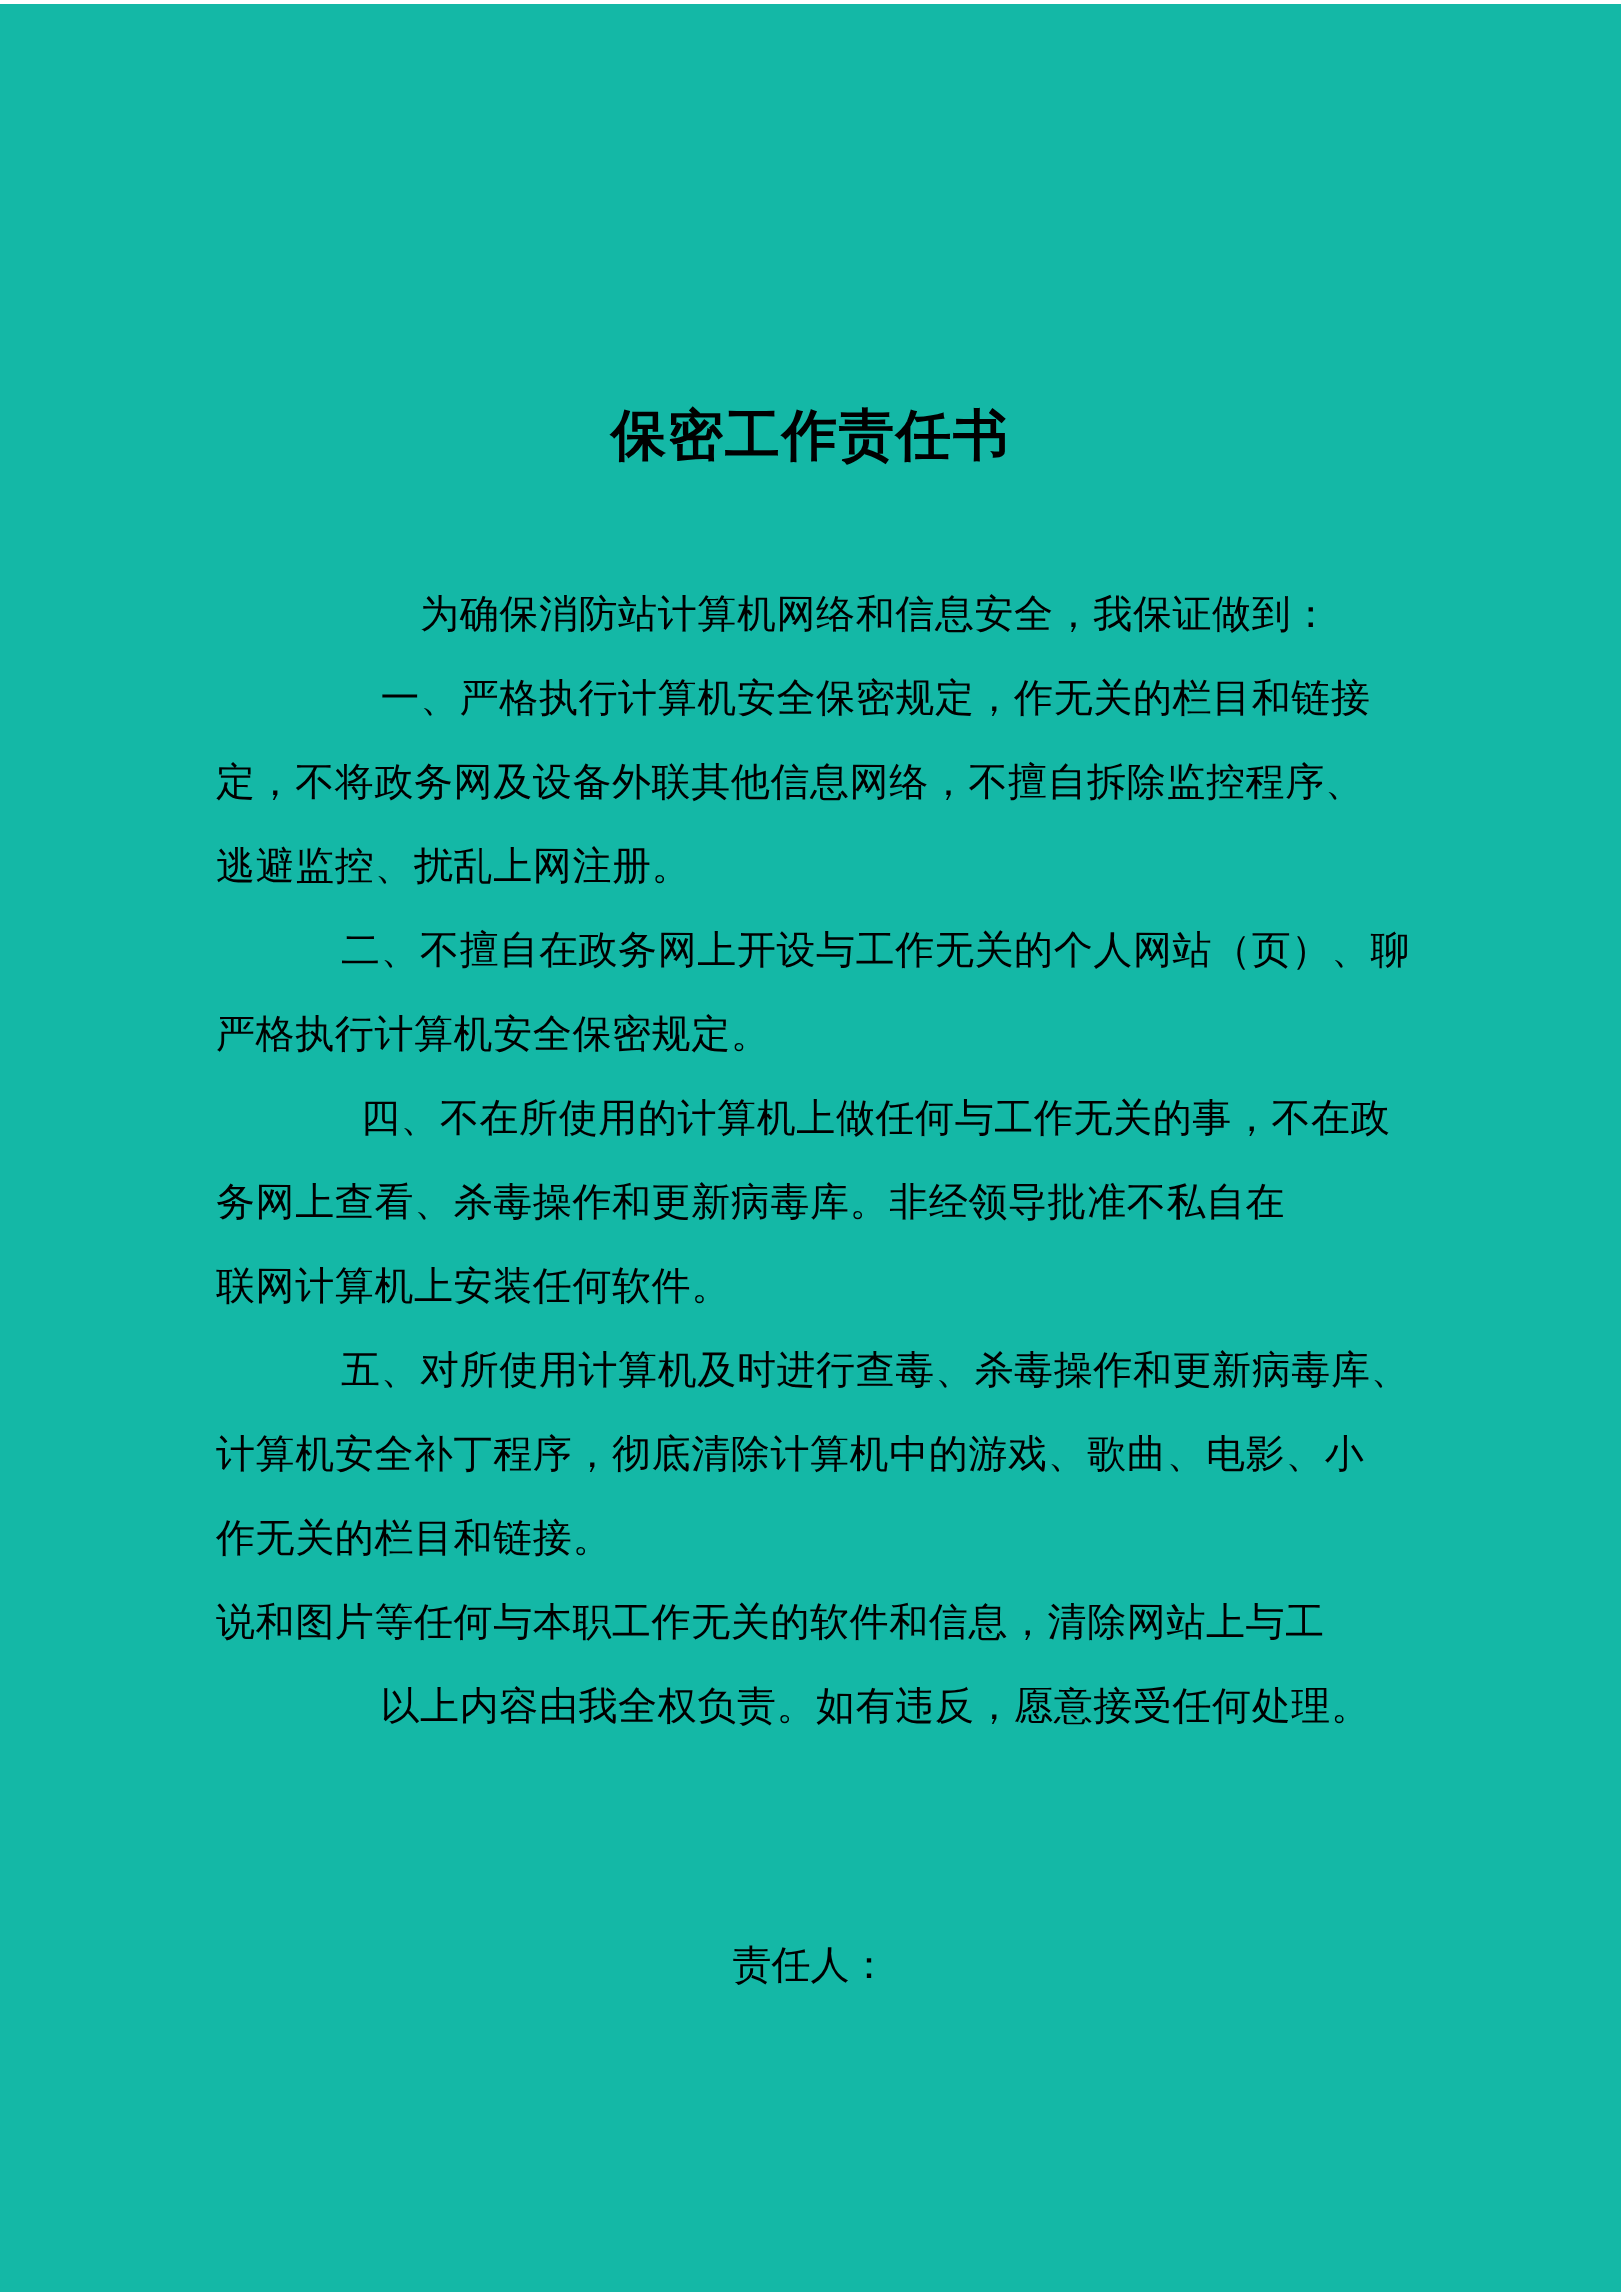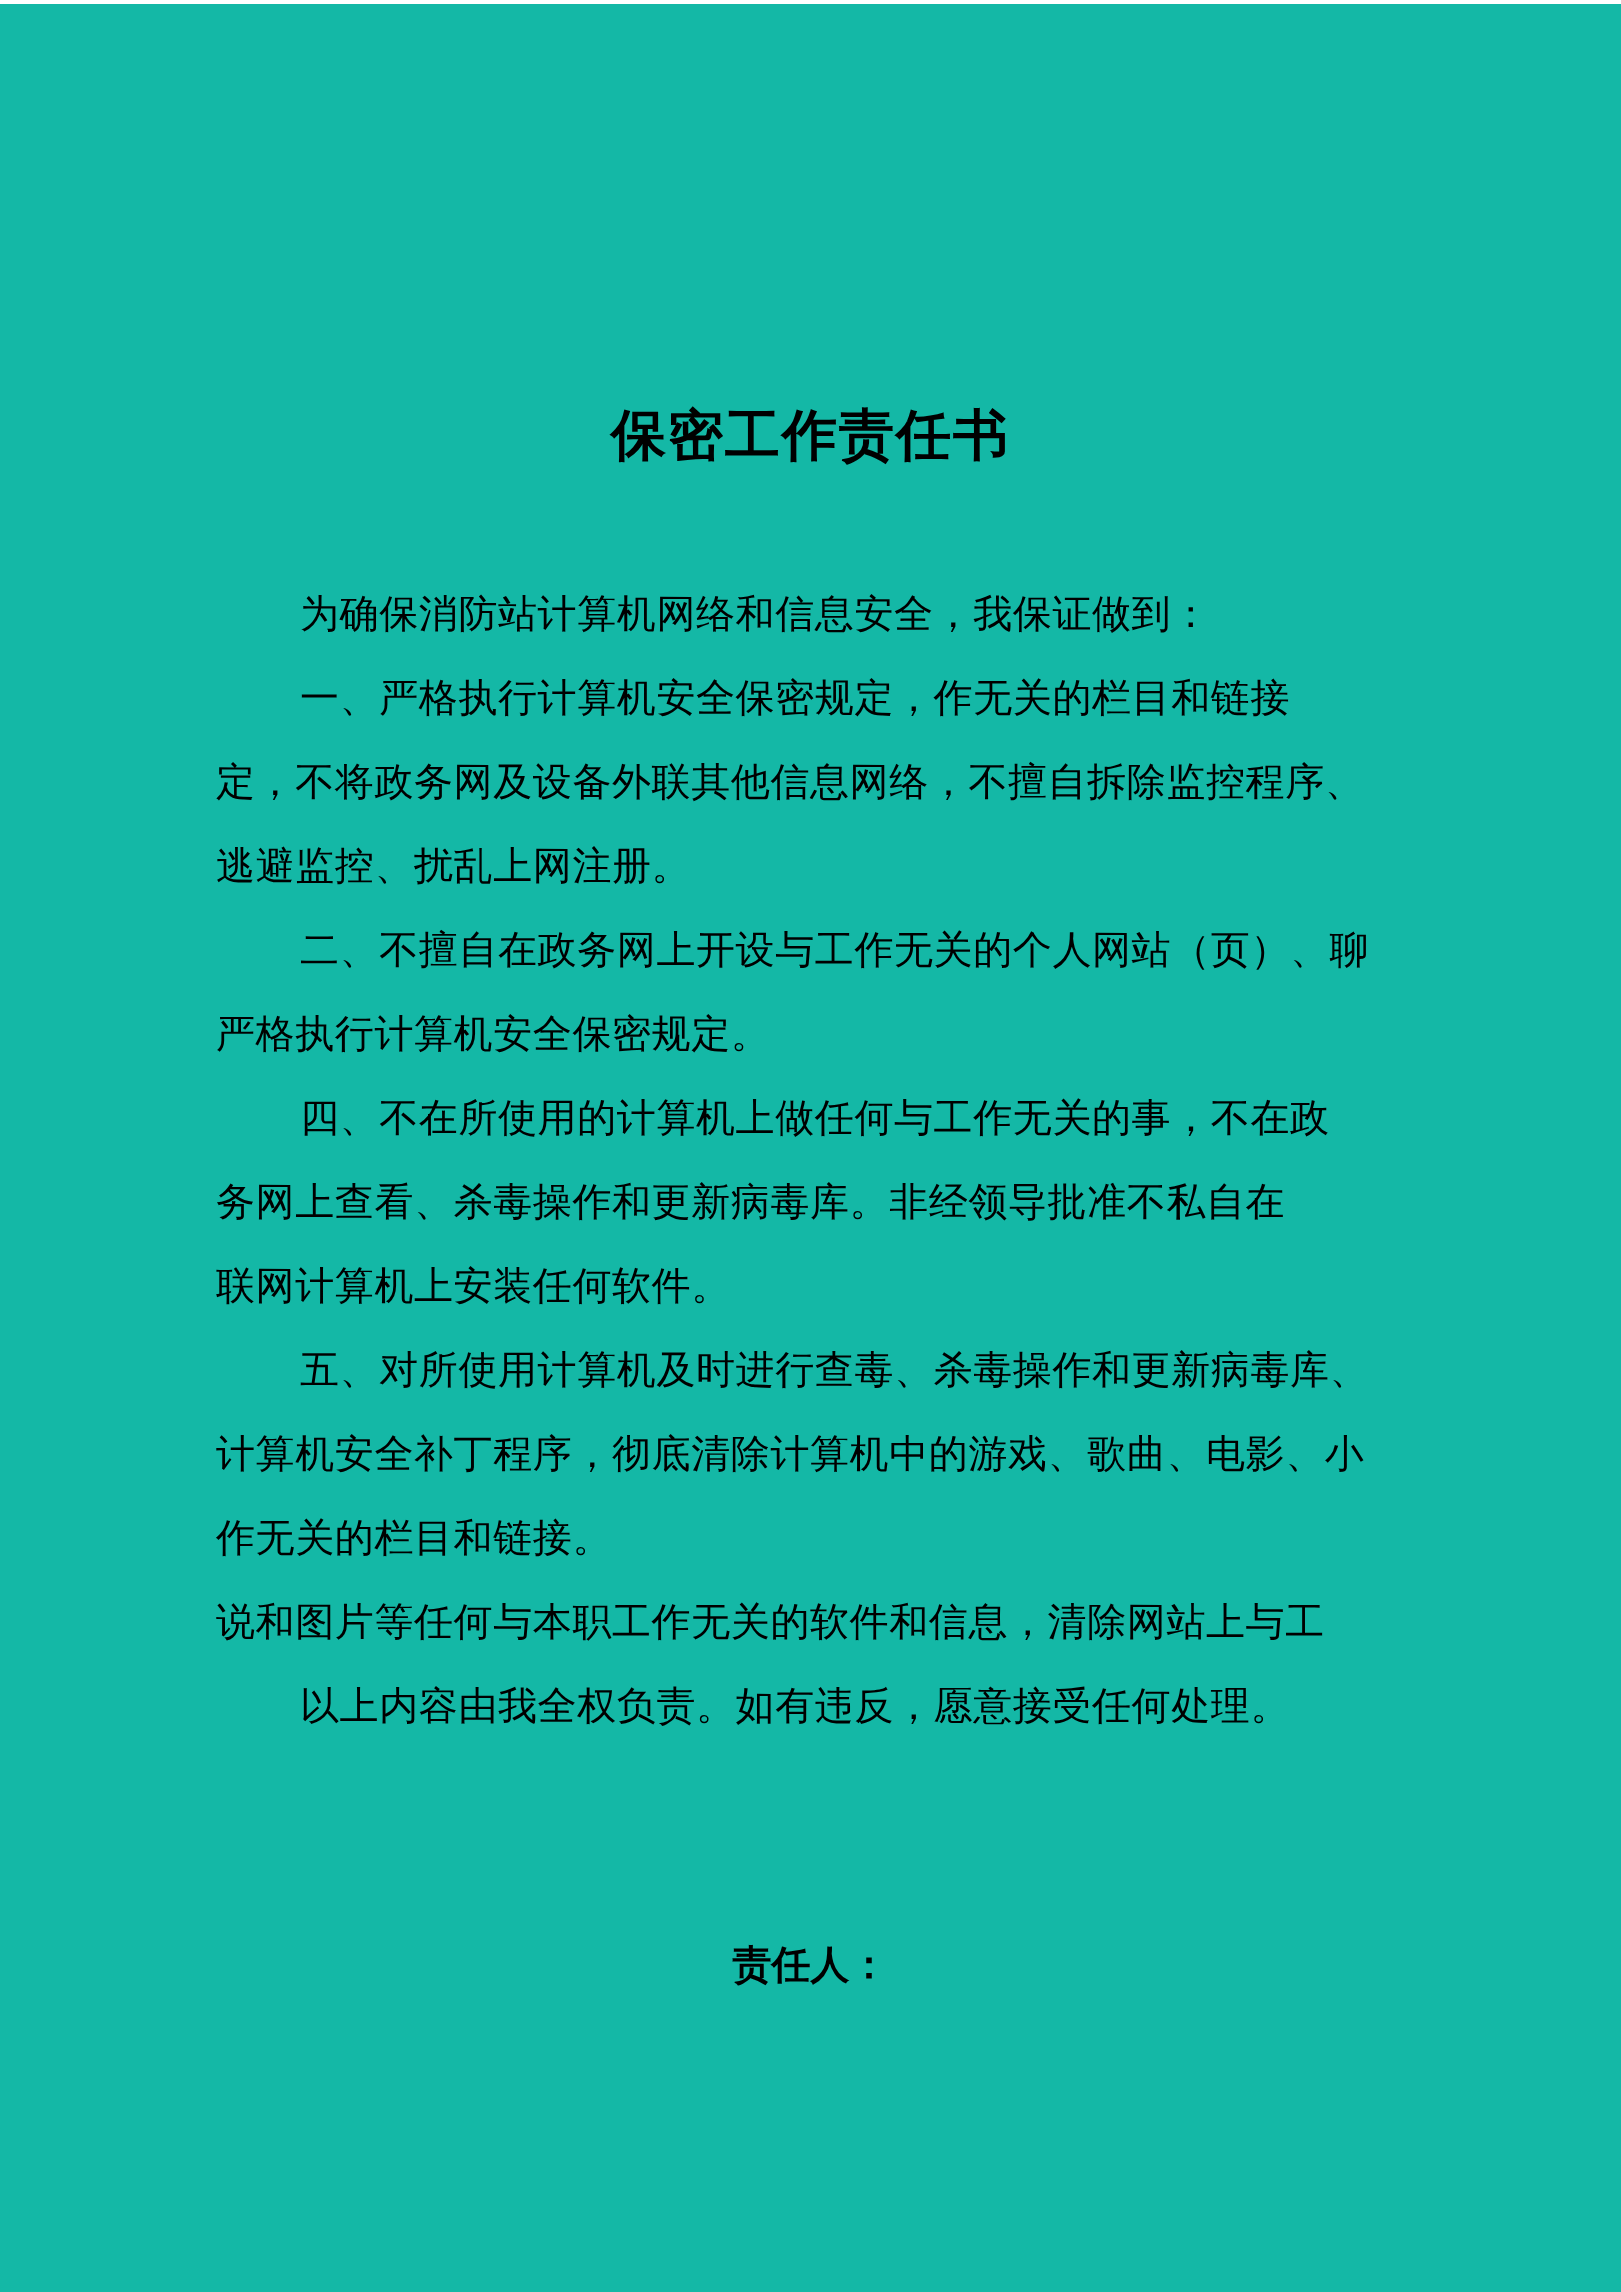--- a/index.html
+++ b/index.html
@@ -48,28 +48,29 @@
     .line {
       display: block;
       white-space: nowrap;
       font-size: 39px;
       line-height: 84px;
       height: 84px;
       letter-spacing: 0.6px;
     }
     .line.indent {
       padding-left: 84px;
+      text-align: center;
     }
     .signature {
       position: absolute;
       left: 0;
       width: 1621px;
       top: 1931px;
       text-align: center;
-      font-weight: bold;
+      font-weight: normal;
       font-size: 39px;
       line-height: 59px;
     }
   </style>
 </head>
 <body>
 
 <div class="page">
 
   <div class="title">保密工作责任书</div>

